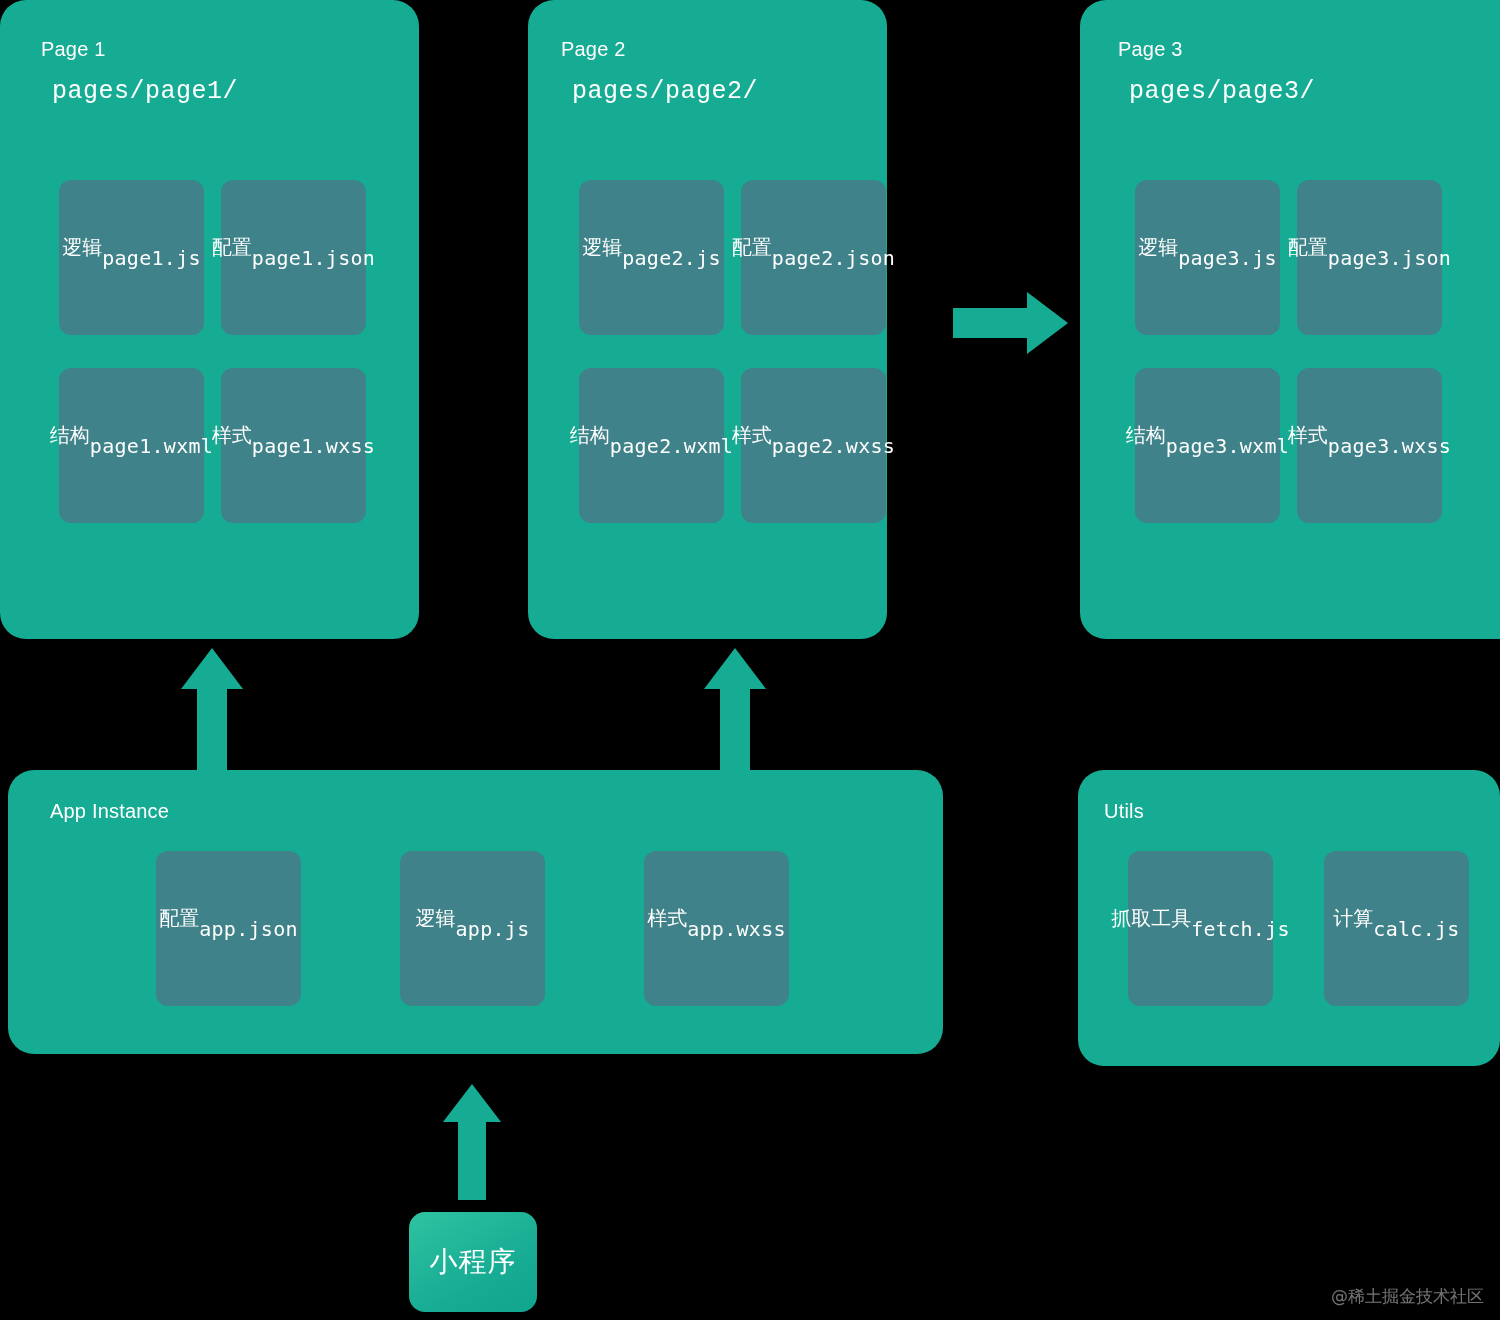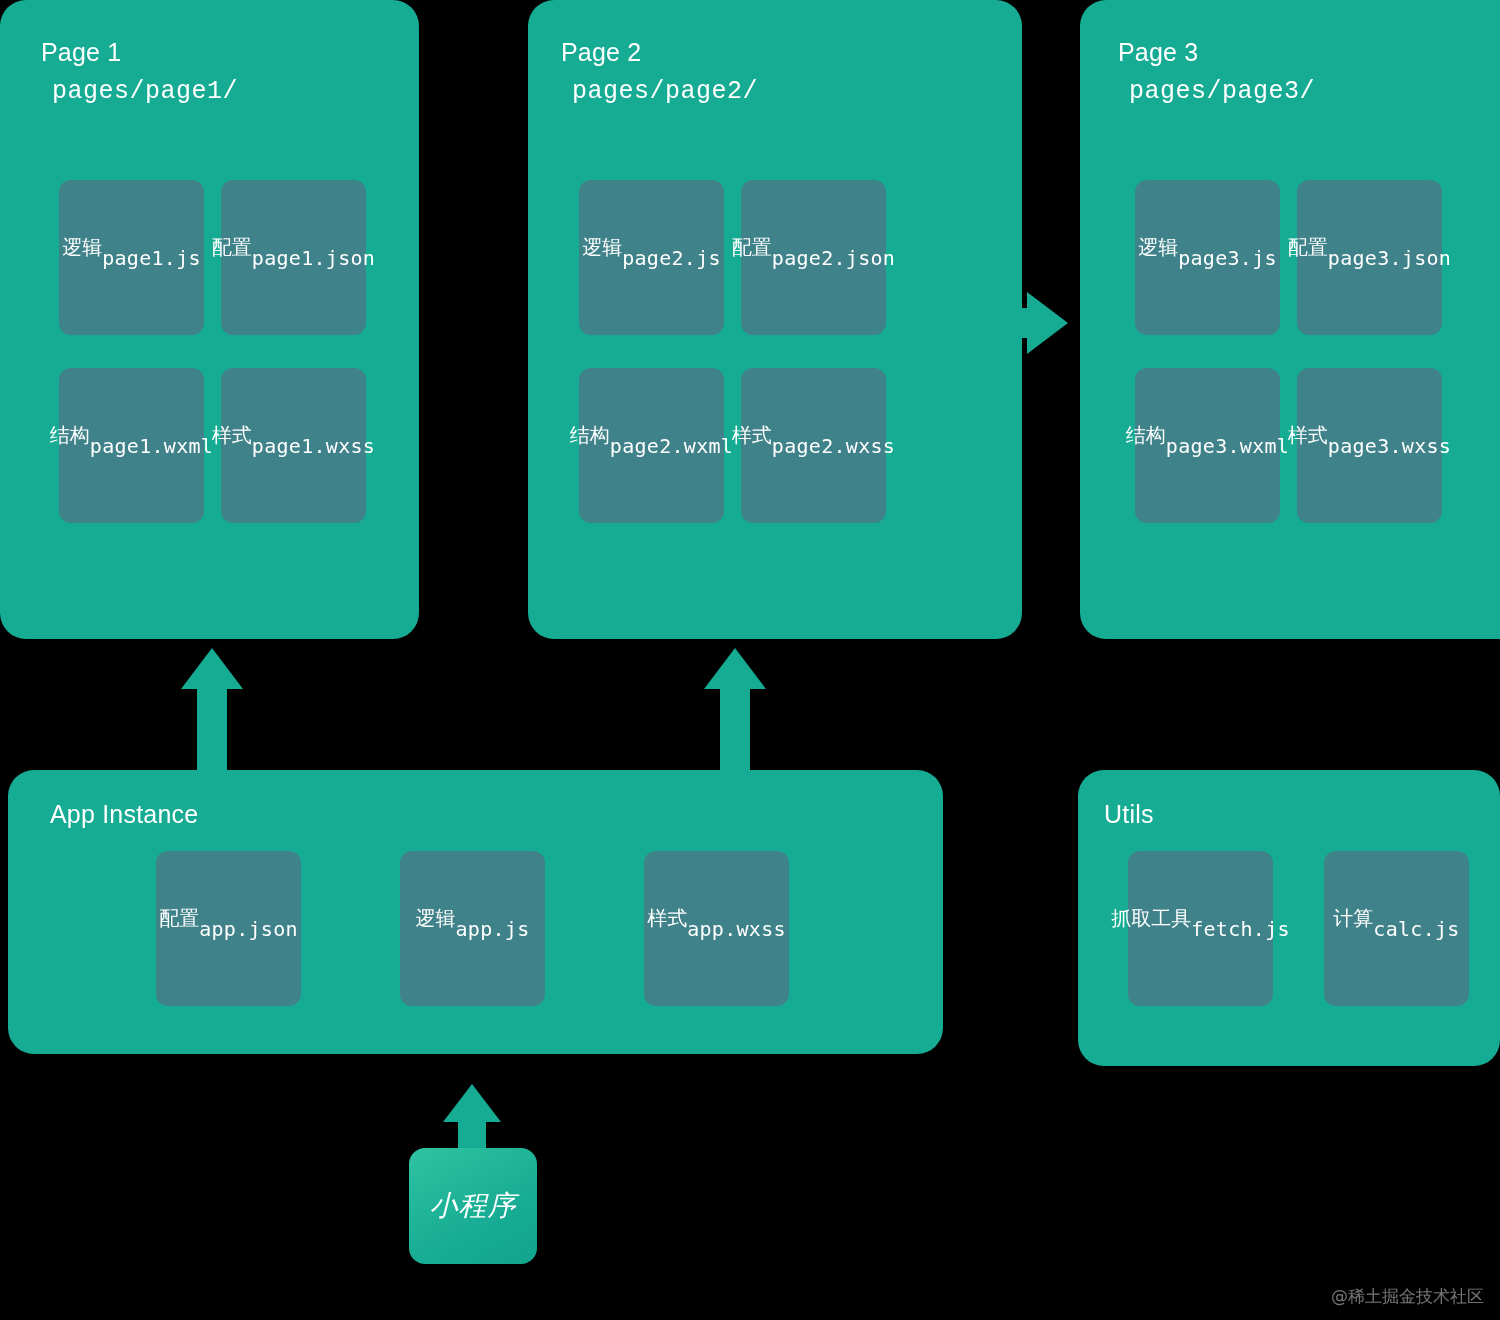--- a/index.html
+++ b/index.html
@@ -19,21 +19,21 @@
   .panel {
     position: absolute;
     background: #16ab93;
     border-radius: 26px;
     box-sizing: border-box;
   }
 
   .panel-title {
     position: absolute;
     color: #ffffff;
-    font-size: 25px;
+    font-size: 20px;
     font-weight: 400;
     letter-spacing: 0.2px;
     white-space: nowrap;
   }
 
   .panel-path {
     position: absolute;
     color: #ffffff;
     font-family: Liberation Mono, monospace;
     font-size: 25px;
@@ -122,21 +122,21 @@
   <div class="card" style="left:59px; top:368px; width:145px; height:155px;">
     <div class="card-cn">结构</div>
     <div class="card-file">page1.wxml</div>
   </div>
   <div class="card" style="left:221px; top:368px; width:145px; height:155px;">
     <div class="card-cn">样式</div>
     <div class="card-file">page1.wxss</div>
   </div>
 </div>
 
-<div class="panel" style="left:528px; top:0px; width:494px; height:639px;padding-left:16px;">
+<div class="panel" style="left:528px; top:0px; width:359px; height:639px;padding-left:16px;">
   <div class="panel-title" style="left:33px; top:38px;">Page 2</div>
   <div class="panel-path" style="left:44px; top:77px;">pages/page2/</div>
 
   <div class="card" style="left:51px; top:180px; width:145px; height:155px;">
     <div class="card-cn">逻辑</div>
     <div class="card-file">page2.js</div>
   </div>
   <div class="card" style="left:213px; top:180px; width:145px; height:155px;">
     <div class="card-cn">配置</div>
     <div class="card-file">page2.json</div>
@@ -220,17 +220,17 @@
     <div class="card-file">fetch.js</div>
   </div>
 </div>
 
 <div class="arrow-up" style="left:443px; top:1084px; width:58px; height:116px;">
   <svg width="58" height="116" viewBox="0 0 58 116" xmlns="http://www.w3.org/2000/svg">
     <polygon points="29,0 58,38 43,38 43,116 15,116 15,38 0,38" fill="#16ab93"></polygon>
   </svg>
 </div>
 
-<div class="mini-box" style="left:409px; top:1148px; width:128px; height:116px;font-style:italic;">
+<div class="mini-box" style="left:409px; top:1212px; width:128px; height:100px;">
   <div class="mini-box-label">小程序</div>
 </div>
 
 <div class="watermark">@稀土掘金技术社区</div>
 
 </body></html>

